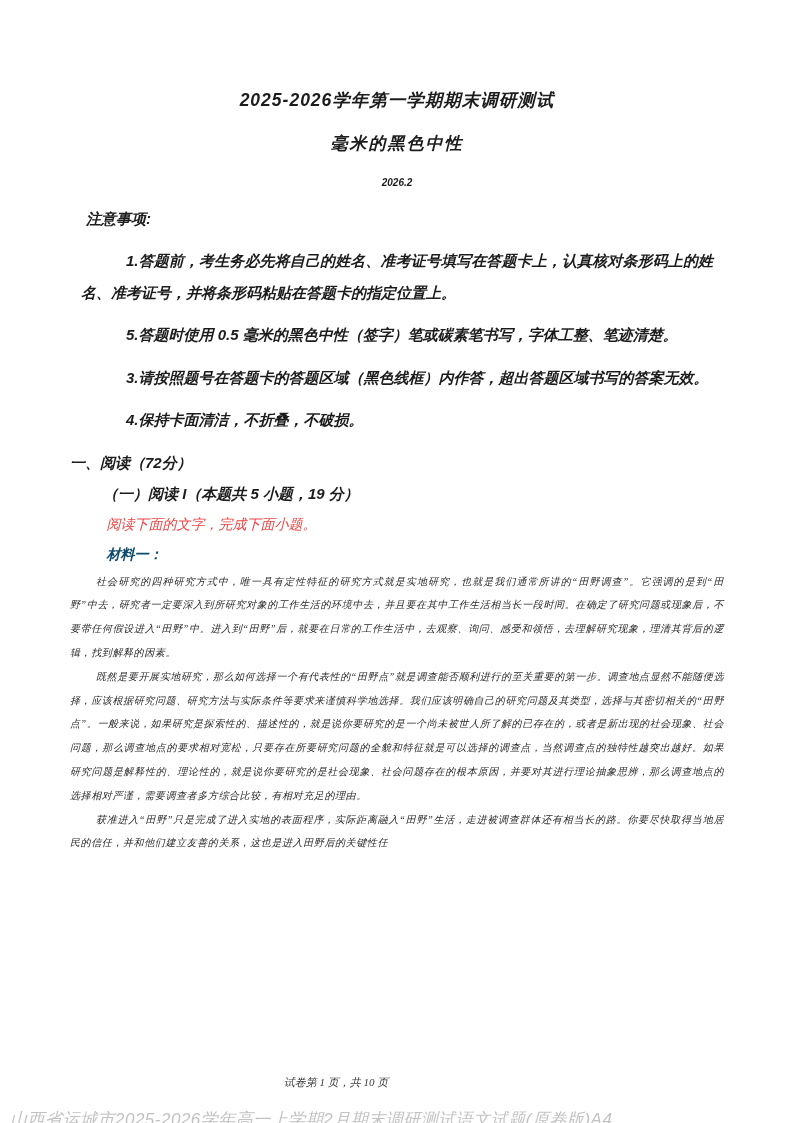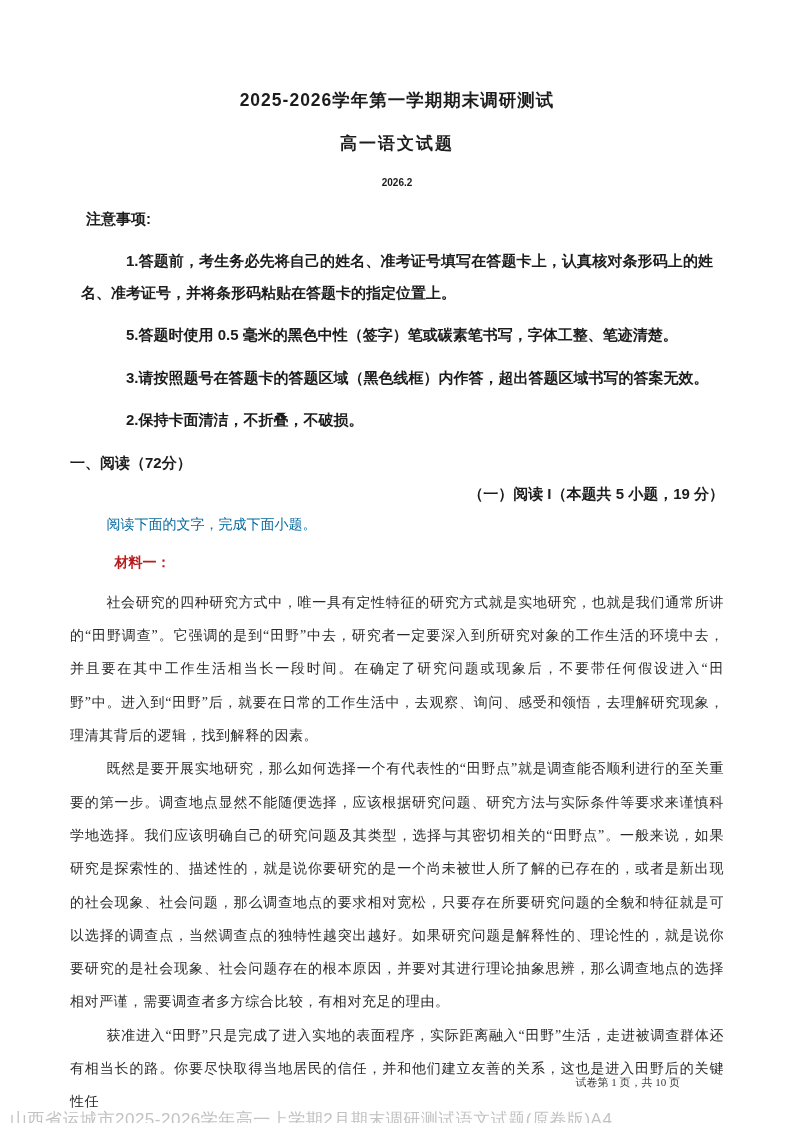--- a/index.html
+++ b/index.html
@@ -9,20 +9,21 @@
   }
   .page {
     position: relative;
     width: 794px;
     height: 1123px;
     margin: 0 auto;
     background: #ffffff;
     overflow: hidden;
     font-family: "Liberation Serif", serif;
     color: #1c1c1c;
+    font-style: italic;
   }
   .content {
     position: absolute;
     top: 88px;
     left: 70px;
     width: 654px;
   }
   .doc-title {
     font-family: "Liberation Sans", sans-serif;
     font-weight: bold;
@@ -76,84 +77,82 @@
     line-height: 2.1;
     margin: 2px 0 0 0;
   }
   .subsection-heading {
     font-family: "Liberation Sans", sans-serif;
     font-weight: bold;
     font-size: 15px;
     line-height: 2.1;
     text-indent: 2.2em;
     margin: 0;
-    text-align: right;
   }
   .read-instruction {
     font-size: 14px;
-    color: #0369a1;
+    color: #ef4444;
     line-height: 2.15;
     text-indent: 2.6em;
     margin: 0;
   }
   .material-label {
     font-size: 14px;
-    color: #b91c1c;
+    color: #0c4a6e;
     font-weight: bold;
     line-height: 2.15;
     text-indent: 2.6em;
-    margin: 8px;
+    margin: 0;
   }
   .body-para {
-    font-size: 14px;
+    font-size: 10px;
     color: #2a2a2a;
     line-height: 2.38;
     letter-spacing: 0.6px;
     text-indent: 2.6em;
     text-align: justify;
     margin: 0;
   }
   .footer {
     position: absolute;
     left: 0;
     width: 672px;
     bottom: 33px;
-    text-align: right;
+    text-align: center;
     font-size: 11px;
     color: #3a3a3a;
     font-family: "Liberation Serif", serif;
-    padding-left: 8px;
   }
   .watermark {
     position: absolute;
     left: 10px;
     bottom: -8px;
     font-size: 17px;
     color: #c2c2c2;
     font-family: "Liberation Sans", sans-serif;
     white-space: nowrap;
     letter-spacing: 0.5px;
   }
 </style>
 </head>
 <body>
 
 <div class="page">
   <div class="content">
 
     <h1 class="doc-title">2025-2026学年第一学期期末调研测试</h1>
-    <h2 class="doc-subtitle">高一语文试题</h2>
+    <h2 class="doc-subtitle">毫米的黑色中性</h2>
     <div class="doc-date">2026.2</div>
 
 
     <div class="notice-heading">注意事项:</div>
     <p class="notice-item">1.答题前，考生务必先将自己的姓名、准考证号填写在答题卡上，认真核对条形码上的姓名、准考证号，并将条形码粘贴在答题卡的指定位置上。</p>
     <p class="notice-item">5.答题时使用 0.5 毫米的黑色中性（签字）笔或碳素笔书写，字体工整、笔迹清楚。</p>
     <p class="notice-item">3.请按照题号在答题卡的答题区域（黑色线框）内作答，超出答题区域书写的答案无效。</p>
-    <p class="notice-item">2.保持卡面清洁，不折叠，不破损。</p>
+    <p class="notice-item">4.保持卡面清洁，不折叠，不破损。</p>
 
     <div class="section-heading">一、阅读（72分）</div>
     <div class="subsection-heading">（一）阅读 I（本题共 5 小题，19 分）</div>
 
     <p class="read-instruction">阅读下面的文字，完成下面小题。</p>
     <p class="material-label">材料一：</p>
 
     <p class="body-para">社会研究的四种研究方式中，唯一具有定性特征的研究方式就是实地研究，也就是我们通常所讲的“田野调查”。它强调的是到“田野”中去，研究者一定要深入到所研究对象的工作生活的环境中去，并且要在其中工作生活相当长一段时间。在确定了研究问题或现象后，不要带任何假设进入“田野”中。进入到“田野”后，就要在日常的工作生活中，去观察、询问、感受和领悟，去理解研究现象，理清其背后的逻辑，找到解释的因素。</p>
     <p class="body-para">既然是要开展实地研究，那么如何选择一个有代表性的“田野点”就是调查能否顺利进行的至关重要的第一步。调查地点显然不能随便选择，应该根据研究问题、研究方法与实际条件等要求来谨慎科学地选择。我们应该明确自己的研究问题及其类型，选择与其密切相关的“田野点”。一般来说，如果研究是探索性的、描述性的，就是说你要研究的是一个尚未被世人所了解的已存在的，或者是新出现的社会现象、社会问题，那么调查地点的要求相对宽松，只要存在所要研究问题的全貌和特征就是可以选择的调查点，当然调查点的独特性越突出越好。如果研究问题是解释性的、理论性的，就是说你要研究的是社会现象、社会问题存在的根本原因，并要对其进行理论抽象思辨，那么调查地点的选择相对严谨，需要调查者多方综合比较，有相对充足的理由。</p>
     <p class="body-para">获准进入“田野”只是完成了进入实地的表面程序，实际距离融入“田野”生活，走进被调查群体还有相当长的路。你要尽快取得当地居民的信任，并和他们建立友善的关系，这也是进入田野后的关键性任</p>

